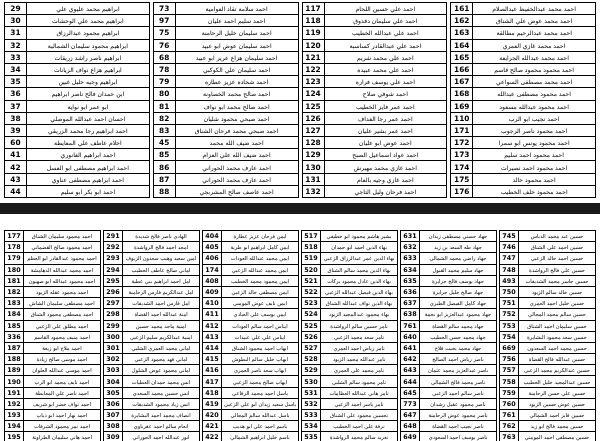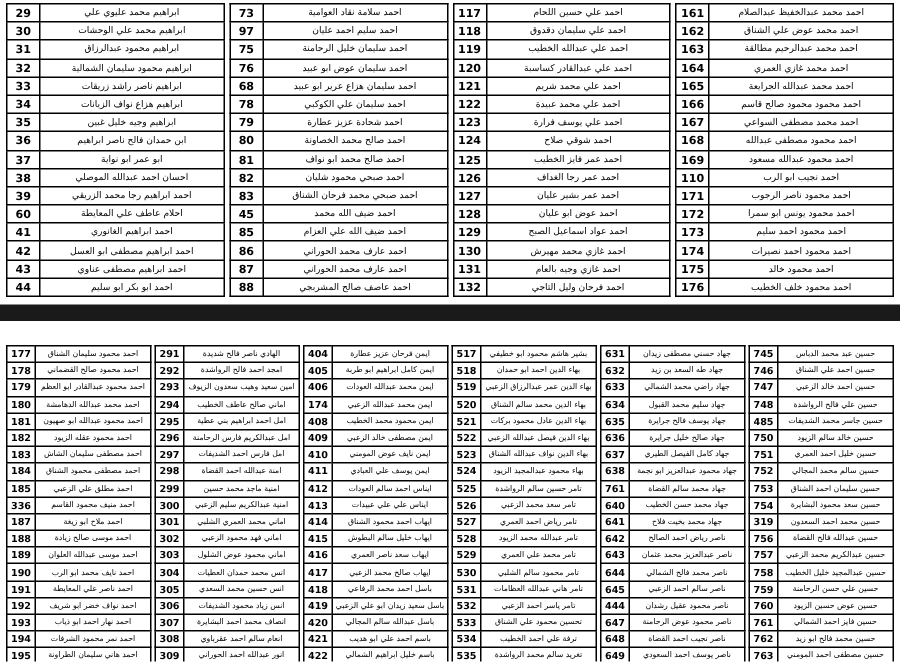--- a/index.html
+++ b/index.html
@@ -765,21 +765,21 @@
               <tr>
                 <td class="c-name">ناصر محمد فالح الشمالي</td>
                 <td class="c-num">644</td>
               </tr>
               <tr>
                 <td class="c-name">ناصر سالم احمد الزعبي</td>
                 <td class="c-num">645</td>
               </tr>
               <tr>
                 <td class="c-name">ناصر محمود عقيل رشدان</td>
-                <td class="c-num">444</td>
+                <td class="c-num">773</td>
               </tr>
               <tr>
                 <td class="c-name">ناصر محمود عوض الرحامنة</td>
                 <td class="c-num">647</td>
               </tr>
               <tr>
                 <td class="c-name">ناصر نجيب احمد القضاة</td>
                 <td class="c-num">648</td>
               </tr>
               <tr>
@@ -803,21 +803,21 @@
               <tr>
                 <td class="c-name">حسين احمد خالد الزعبي</td>
                 <td class="c-num">747</td>
               </tr>
               <tr>
                 <td class="c-name">حسين علي فالح الرواشدة</td>
                 <td class="c-num">748</td>
               </tr>
               <tr>
                 <td class="c-name">حسين جاسر محمد الشديفات</td>
-                <td class="c-num">485</td>
+                <td class="c-num">493</td>
               </tr>
               <tr>
                 <td class="c-name">حسين خالد سالم الزيود</td>
                 <td class="c-num">750</td>
               </tr>
               <tr>
                 <td class="c-name">حسين خليل احمد العمري</td>
                 <td class="c-num">751</td>
               </tr>
               <tr>
@@ -827,21 +827,21 @@
               <tr>
                 <td class="c-name">حسين سليمان احمد الشناق</td>
                 <td class="c-num">753</td>
               </tr>
               <tr>
                 <td class="c-name">حسين سعد محمود البشايرة</td>
                 <td class="c-num">754</td>
               </tr>
               <tr>
                 <td class="c-name">حسين محمد احمد السعدون</td>
-                <td class="c-num">319</td>
+                <td class="c-num">669</td>
               </tr>
               <tr>
                 <td class="c-name">حسين عبدالله فالح القضاة</td>
                 <td class="c-num">756</td>
               </tr>
               <tr>
                 <td class="c-name">حسين عبدالكريم محمد الزعبي</td>
                 <td class="c-num">757</td>
               </tr>
               <tr>

